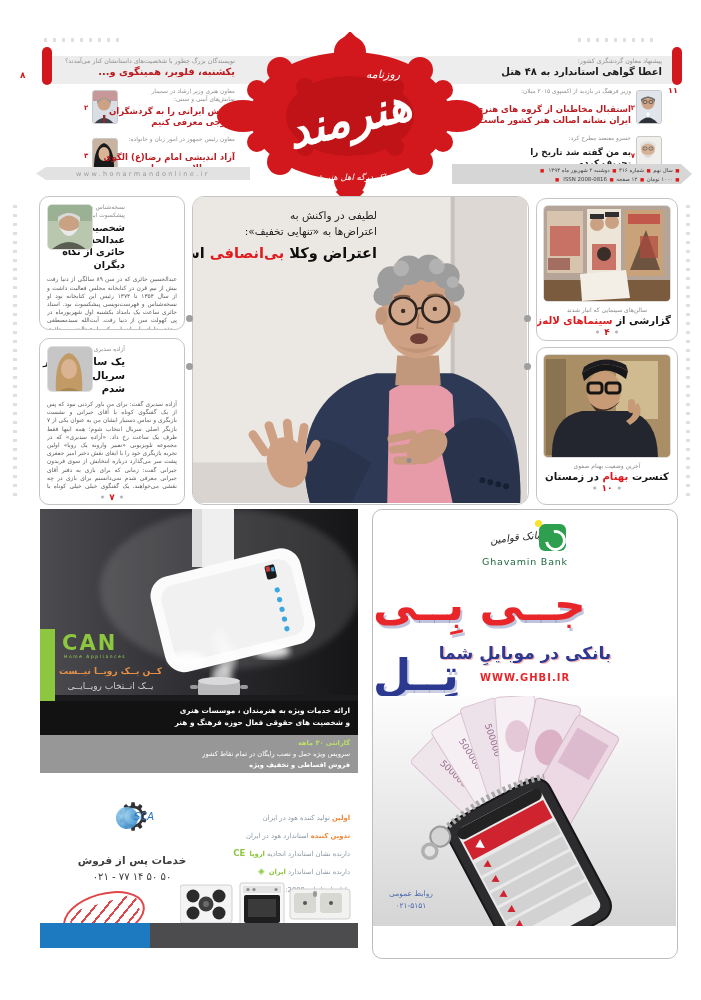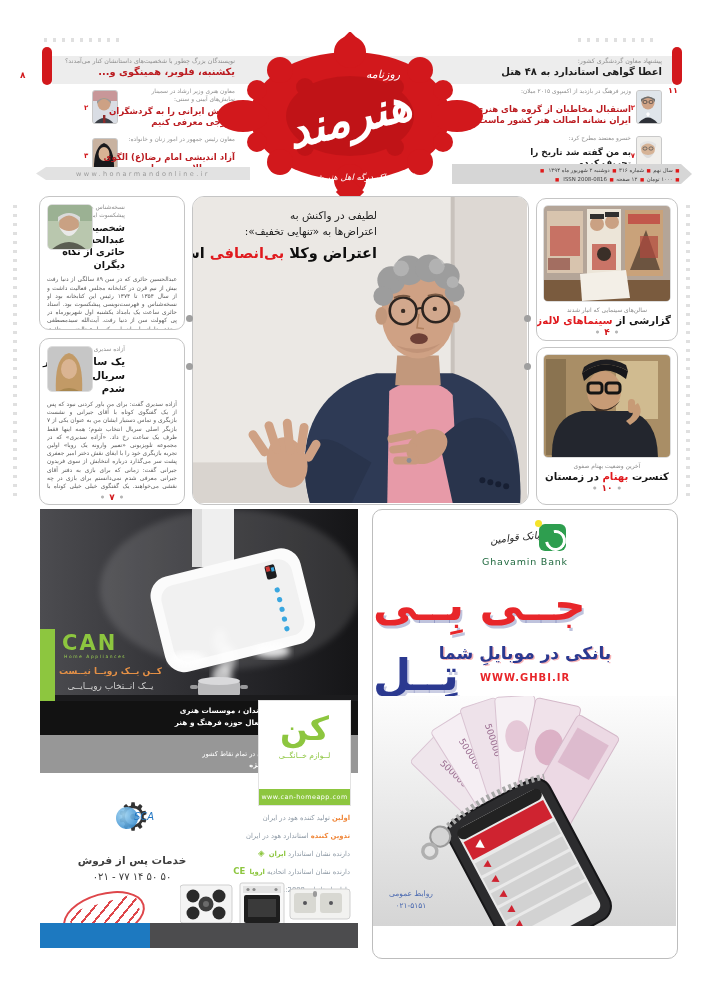--- a/index.html
+++ b/index.html
@@ -474,31 +474,26 @@
 
     <div class="can-black">
       <div>ارائه خدمات ویژه به هنرمندان ، موسسات هنری</div>
       <div>و شخصیت های حقوقی فعال حوزه فرهنگ و هنر</div>
     </div>
     <div class="can-gray">
       <div class="warr">گارانتی ۳۰ ماهه</div>
       <div>سرویس ویژه حمل و نصب رایگان در تمام نقاط کشور</div>
       <div style="font-weight:bold;">فروش اقساطی و تخفیف ویژه</div>
     </div>
-    <div class="can-logo-box">
-      <div class="can-fa-brand">کن</div>
-      <div class="can-fa-sub rtl">لــوازم خــانگــی</div>
-      <div class="can-url-strip">www.can-homeapp.com</div>
-    </div>
 
     <div class="feat-list">
       <div class="feat"><span></span><span class="hi">اولین</span><span> تولید کننده هود در ایران</span><span class="badge"></span></div>
       <div class="feat"><span></span><span class="hi">تدوین کننده</span><span> استاندارد هود در ایران</span><span class="badge"></span></div>
+      <div class="feat"><span>دارنده نشان استاندارد اتحادیه </span><span class="hi">اروپا</span><span></span><span class="badge">CE</span></div>
       <div class="feat"><span>دارنده نشان استاندارد </span><span class="hi">ایران</span><span></span><span class="badge">◈</span></div>
-      <div class="feat"><span>دارنده نشان استاندارد اتحادیه </span><span class="hi">اروپا</span><span></span><span class="badge">CE</span></div>
       <div class="feat"><span>دارای استاندارد </span><span class="hi">ISO 9001:2008</span><span></span><span class="badge"></span></div>
     </div>
 
     <div class="sca-wrap">
       <span class="sca-gear">⚙</span>
       <span class="sca-globe"></span>
       <span class="sca-txt">SCA</span>
     </div>
     <div class="after-sales">خدمات پس از فروش</div>
     <div class="can-phone">۰۲۱ - ۷۷ ۱۴ ۵۰ ۵۰</div>

